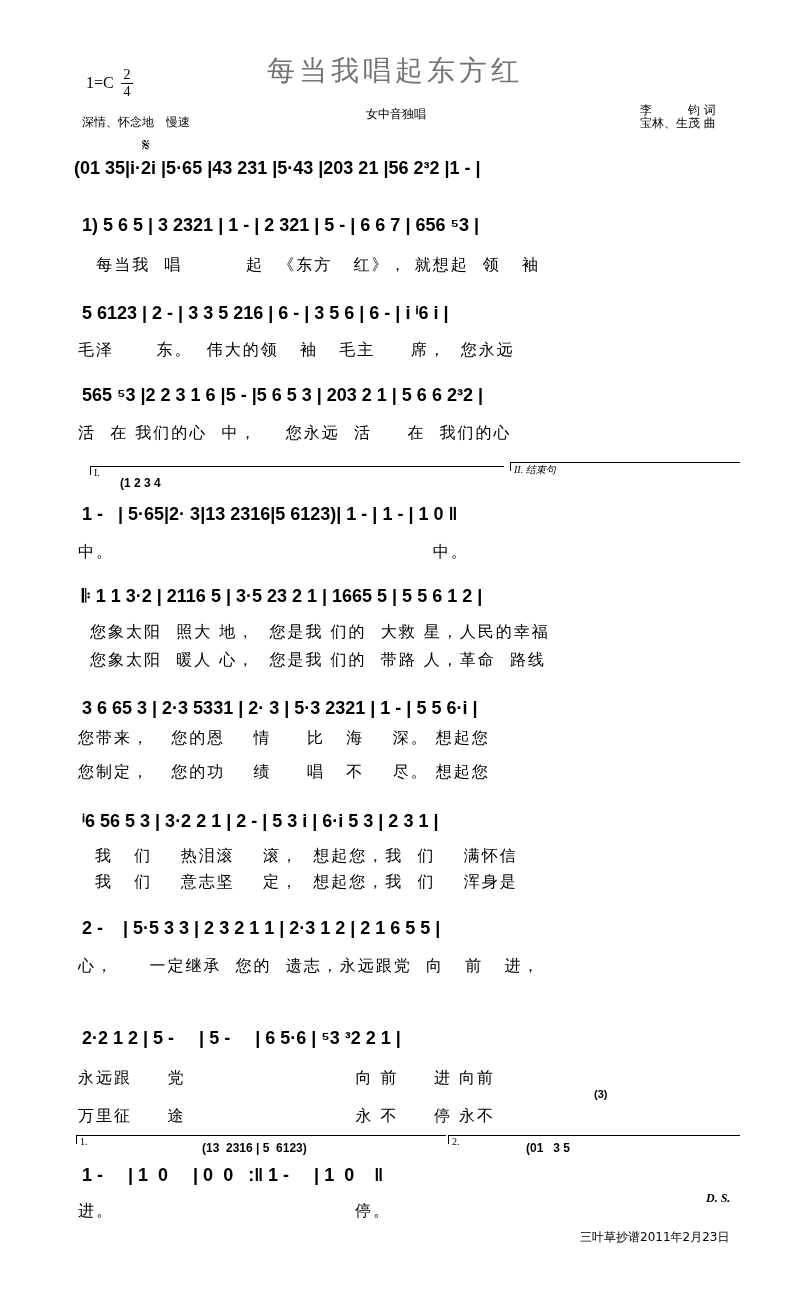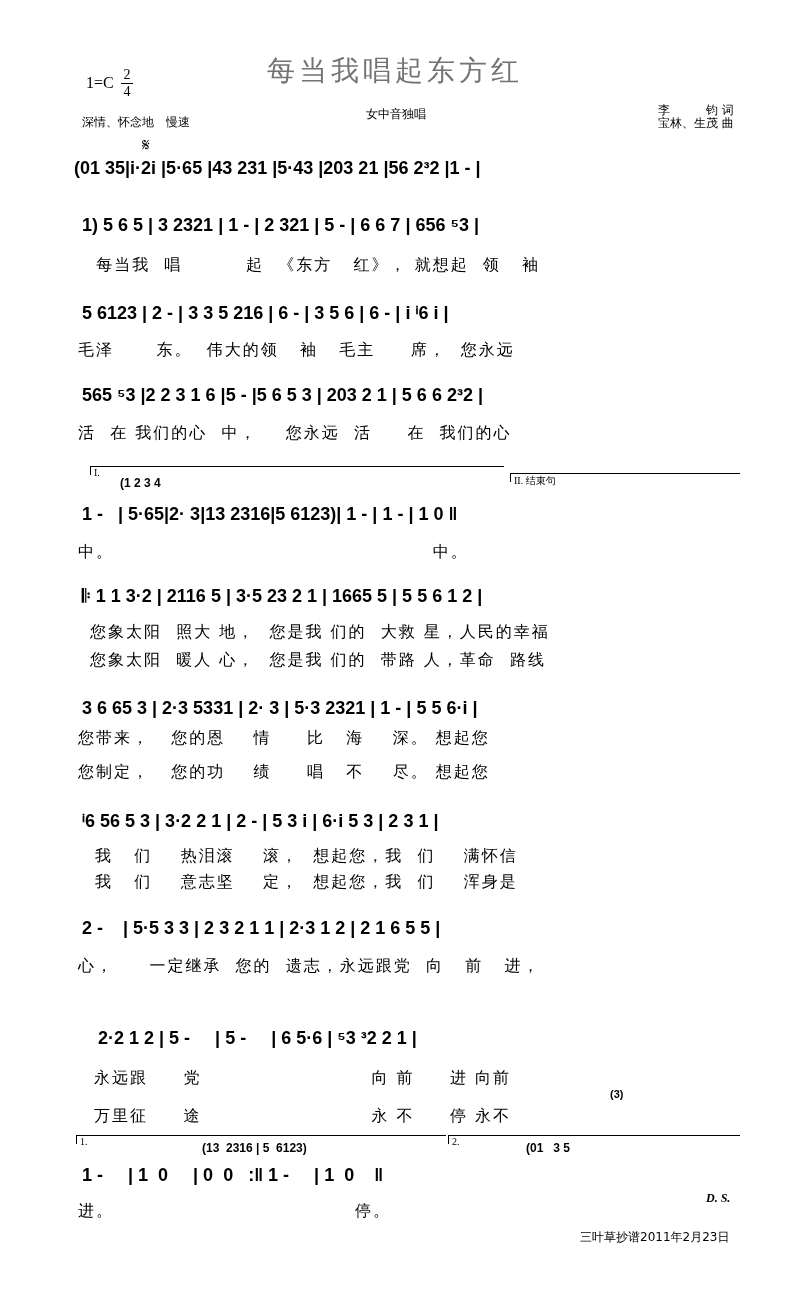--- a/index.html
+++ b/index.html
@@ -6,21 +6,21 @@
   body { width:790px; height:1300px; position:relative; overflow:hidden; font-family:"DejaVu Sans", sans-serif; color:#000; }
   .abs { position:absolute; }
   .title { left:0; width:790px; top:52px; text-align:center; font-family:"DejaVu Serif", serif; font-size:28px; color:#737373; letter-spacing:4px; font-weight:normal; }
   .key { left:86px; top:74px; font-family:"Liberation Serif", serif; font-size:16px; }
   .ts { left:121px; top:68px; font-family:"Liberation Serif", serif; font-size:14px; text-align:center; line-height:14px; }
   .ts .num { display:block; }
   .ts .bar { display:block; border-top:1px solid #000; width:12px; margin:1px 0; }
   .expr { left:82px; top:114px; font-size:12px; }
   .perf { left:366px; top:106px; font-size:12px; }
   .credits { left:640px; top:104px; font-size:12px; line-height:13px; }
-  .credits div { white-space:pre;margin-left:18px; }
+  .credits div { white-space:pre; }
   .row { position:absolute; left:74px; width:666px; }
   .mus { position:absolute; font-family:"Liberation Sans", sans-serif; font-weight:bold; font-size:18px; white-space:pre; }
   .lyr { position:absolute; font-size:16px; white-space:pre; letter-spacing:2px; }
   .small { font-size:10px; }
   .footer { left:580px; top:1229px; font-size:12px; }
   .ds { left:706px; top:1191px; font-family:"Liberation Serif", serif; font-style:italic; font-weight:bold; font-size:12px; }
   .volta { position:absolute; border-top:1px solid #000; border-left:1px solid #000; height:8px; font-size:10px; font-family:"Liberation Serif", serif; padding-left:3px; }
 </style>
 </head>
 <body>
@@ -55,21 +55,21 @@
   <div class="lyr" style="left:4px;top:50px;">毛泽      东。  伟大的领   袖   毛主     席，  您永远</div>
 </div>
 
 <div class="row" style="top:375px;height:80px;">
   <div class="mus" style="left:8px;top:10px;">565 ⁵3 |2 2 3 1 6 |5 - |5 6 5 3 | 203 2 1 | 5 6 6 2³2 |</div>
   <div class="lyr" style="left:4px;top:48px;">活  在 我们的心  中，    您永远  活     在  我们的心</div>
 </div>
 
 <div class="row" style="top:462px;height:105px;">
   <div class="volta" style="left:16px;top:4px;width:410px;">I.</div>
-  <div class="volta" style="left:436px;top:11px;width:226px;">II. 结束句</div>
+  <div class="volta" style="left:436px;top:0;width:226px;font-style:italic;">II. 结束句</div>
   <div class="mus" style="left:46px;top:14px;font-size:12px;">(1 2 3 4</div>
   <div class="mus" style="left:8px;top:42px;">1 -   | 5·65|2· 3|13 2316|5 6123)| 1 - | 1 - | 1 0 ‖</div>
   <div class="lyr" style="left:4px;top:80px;">中。                                             中。</div>
 </div>
 
 <div class="row" style="top:578px;height:105px;">
   <div class="mus" style="left:8px;top:8px;">𝄆 1 1 3·2 | 2116 5 | 3·5 23 2 1 | 1665 5 | 5 5 6 1 2 |</div>
   <div class="lyr" style="left:16px;top:72px;">您象太阳  暖人 心，  您是我 们的  带路 人，革命  路线</div>
   <div class="lyr" style="left:16px;top:44px;">您象太阳  照大 地，  您是我 们的  大救 星，人民的幸福</div>
 </div>
@@ -84,21 +84,21 @@
   <div class="mus" style="left:8px;top:8px;">ⁱ6 56 5 3 | 3·2 2 1 | 2 - | 5 3 i | 6·i 5 3 | 2 3 1 |</div>
   <div class="lyr" style="left:14px;top:46px;"> 我   们    热泪滚    滚，  想起您，我  们    满怀信</div>
   <div class="lyr" style="left:14px;top:72px;"> 我   们    意志坚    定，  想起您，我  们    浑身是</div>
 </div>
 
 <div class="row" style="top:912px;height:105px;">
   <div class="mus" style="left:8px;top:6px;">2 -    | 5·5 3 3 | 2 3 2 1 1 | 2·3 1 2 | 2 1 6 5 5 |</div>
   <div class="lyr" style="left:4px;top:44px;">心，     一定继承  您的  遗志，永远跟党  向   前   进，</div>
 </div>
 
-<div class="row" style="top:1022px;height:110px;margin-left:16px;">
+<div class="row" style="top:1022px;height:110px;">
   <div class="mus" style="left:8px;top:6px;">2·2 1 2 | 5 -     | 5 -     | 6 5·6 | ⁵3 ³2 2 1 |</div>
   <div class="lyr" style="left:4px;top:46px;">永远跟     党                        向 前     进 向前</div>
   <div class="mus small" style="left:520px;top:66px;font-size:11px;">(3)</div>
   <div class="lyr" style="left:4px;top:84px;">万里征     途                        永 不     停 永不</div>
 </div>
 
 <div class="row" style="top:1135px;height:90px;">
   <div class="volta" style="left:2px;top:0;width:366px;">1.</div>
   <div class="volta" style="left:374px;top:0;width:288px;">2.</div>
   <div class="mus" style="left:128px;top:6px;font-size:12px;">(13  2316 | 5  6123)</div>

